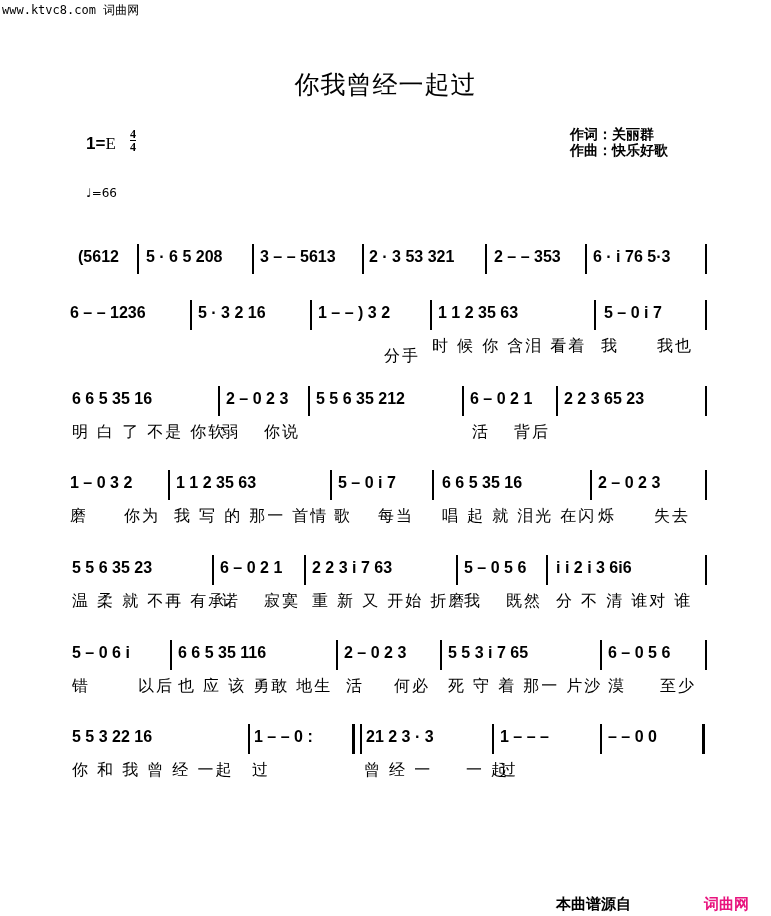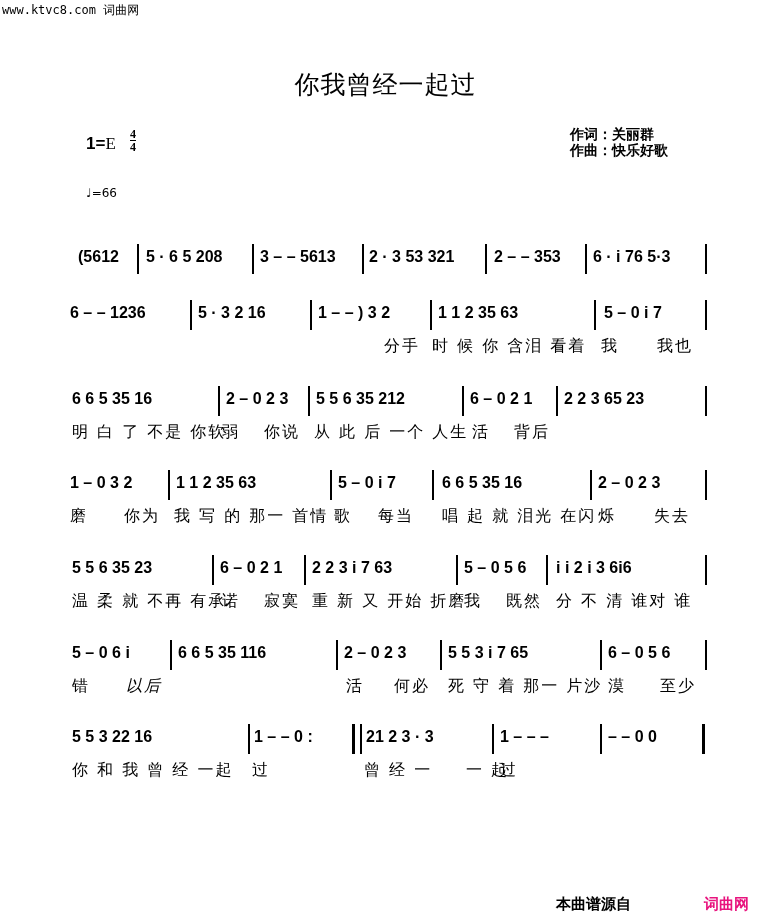--- a/index.html
+++ b/index.html
@@ -63,21 +63,21 @@
         <span class="note" style="left: 252px;">1 – – ) 3 2</span>
         <span class="note" style="left: 372px;">1 1 2 35 63</span>
         <span class="note" style="left: 538px;">5 – 0 i 7</span>
         <div class="bar" style="left: 124px;"></div>
         <div class="bar" style="left: 244px;"></div>
         <div class="bar" style="left: 364px;"></div>
         <div class="bar" style="left: 528px;"></div>
         <div class="bar" style="left: 639px;"></div>
       </div>
       <div class="lyrics">
-        <span class="lyric" style="left: 318px;">分手</span>
+        <span class="lyric" style="left: 318px; margin-top: 10px;">分手</span>
         <span class="lyric" style="left: 366px;">时 候 你 含泪 看着</span>
         <span class="lyric" style="left: 535px;">我</span>
         <span class="lyric" style="left: 591px;">我也</span>
       </div>
     </div>
     <div class="line" style="top: 386px;">
       <div class="notes">
         <span class="note" style="left: 6px;">6 6 5 35 16</span>
         <span class="note" style="left: 160px;">2 – 0 2 3</span>
         <span class="note" style="left: 250px;">5 5 6 35 212</span>
@@ -86,21 +86,20 @@
         <div class="bar" style="left: 152px;"></div>
         <div class="bar" style="left: 242px;"></div>
         <div class="bar" style="left: 396px;"></div>
         <div class="bar" style="left: 490px;"></div>
         <div class="bar" style="left: 639px;"></div>
       </div>
       <div class="lyrics">
         <span class="lyric" style="left: 6px;">明 白 了 不是 你软</span>
         <span class="lyric" style="left: 156px;">弱</span>
         <span class="lyric" style="left: 198px;">你说</span>
-        <span class="lyric" style="left: 248px;">从 此 后 一个 人生</span>
         <span class="lyric" style="left: 406px;">活</span>
         <span class="lyric" style="left: 448px;">背后</span>
       </div>
     </div>
     <div class="line" style="top: 470px;">
       <div class="notes">
         <span class="note" style="left: 4px;">1 – 0 3 2</span>
         <span class="note" style="left: 110px;">1 1 2 35 63</span>
         <span class="note" style="left: 272px;">5 – 0 i 7</span>
         <span class="note" style="left: 376px;">6 6 5 35 16</span>
@@ -153,21 +152,22 @@
         <span class="note" style="left: 382px;">5 5 3 i 7 65</span>
         <span class="note" style="left: 542px;">6 – 0 5 6</span>
         <div class="bar" style="left: 104px;"></div>
         <div class="bar" style="left: 270px;"></div>
         <div class="bar" style="left: 374px;"></div>
         <div class="bar" style="left: 534px;"></div>
         <div class="bar" style="left: 639px;"></div>
       </div>
       <div class="lyrics">
         <span class="lyric" style="left: 6px;">错</span>
-        <span class="lyric" style="left: 60px; font-style: italic;">以后</span>
+        <span class="lyric" style="left: 72px;">以后</span>
+        <span class="lyric" style="left: 112px;">也 应 该 勇敢 地生</span>
         <span class="lyric" style="left: 280px;">活</span>
         <span class="lyric" style="left: 328px;">何必</span>
         <span class="lyric" style="left: 382px;">死 守 着 那一 片沙</span>
         <span class="lyric" style="left: 542px;">漠</span>
         <span class="lyric" style="left: 594px;">至少</span>
       </div>
     </div>
     <div class="line" style="top: 724px;">
       <div class="notes">
         <span class="note" style="left: 6px;">5 5 3 22 16</span>

